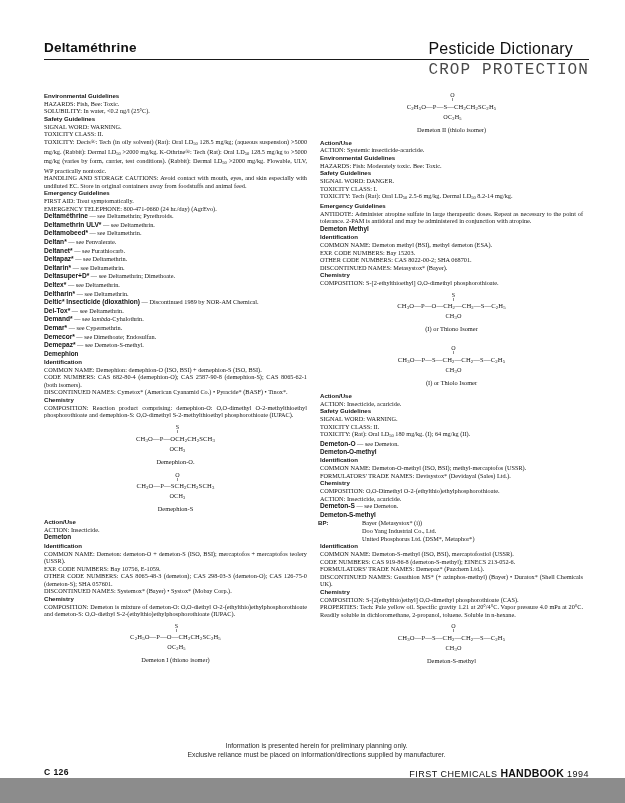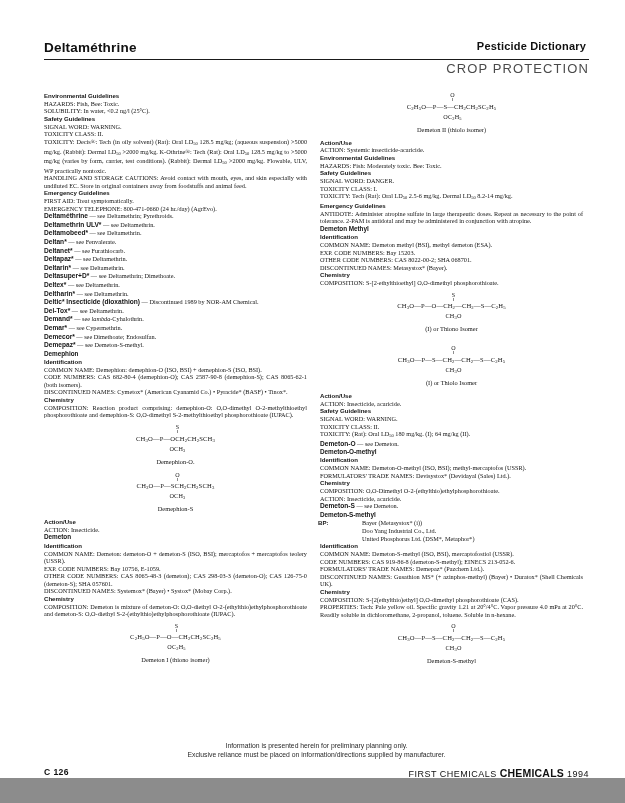--- a/index.html
+++ b/index.html
@@ -32,41 +32,41 @@
     font-weight: bold;
     font-size: 13.5px;
     letter-spacing: .2px;
     color: #101010;
     position: absolute;
     left: 0;
     top: 0;
   }
   .mast-right {
     font-family: "Liberation Sans", "DejaVu Sans", sans-serif;
-    font-weight: bold;
-    font-size: 11px;
+    font-weight: normal;
+    font-size: 16px;
     letter-spacing: .2px;
     color: #101010;
     position: absolute;
-    right: 3px;
+    right: 16px;
     top: 0;
   }
   .mast-rule {
     position: absolute;
     left: 0;
     right: 0;
     top: 19px;
     border-bottom: 1.3px solid #1a1a1a;
   }
   .mast-sub {
     position: absolute;
     right: 0;
     top: 21px;
-    font-family: Liberation Sans, sans-serif;
-    font-size: 13px;
+    font-family: Liberation Mono, monospace;
+    font-size: 16px;
     letter-spacing: 1.1px;
     color: #4a4a4a;
   }
 
   
   .col {
     position: absolute;
     top: 92px;
     width: 263px;
     font-size: 6.25px;
@@ -367,16 +367,16 @@
     </div>
 
   </div>
 
   <div class="foot-note">
     <div>Information is presented herein for preliminary planning only.</div>
     <div>Exclusive reliance must be placed on information/directions supplied by manufacturer.</div>
   </div>
   <div class="foot-bar">
     <div class="foot-page">C 126</div>
-    <div class="foot-brand"><span>FIRST CHEMICALS </span><b>CHEMICALS</b><span> 1994</span></div>
+    <div class="foot-brand"><span>FIRST CHEMICALS </span><b>HANDBOOK</b><span> 1994</span></div>
   </div>
 
 </div>
 
 </body></html>

